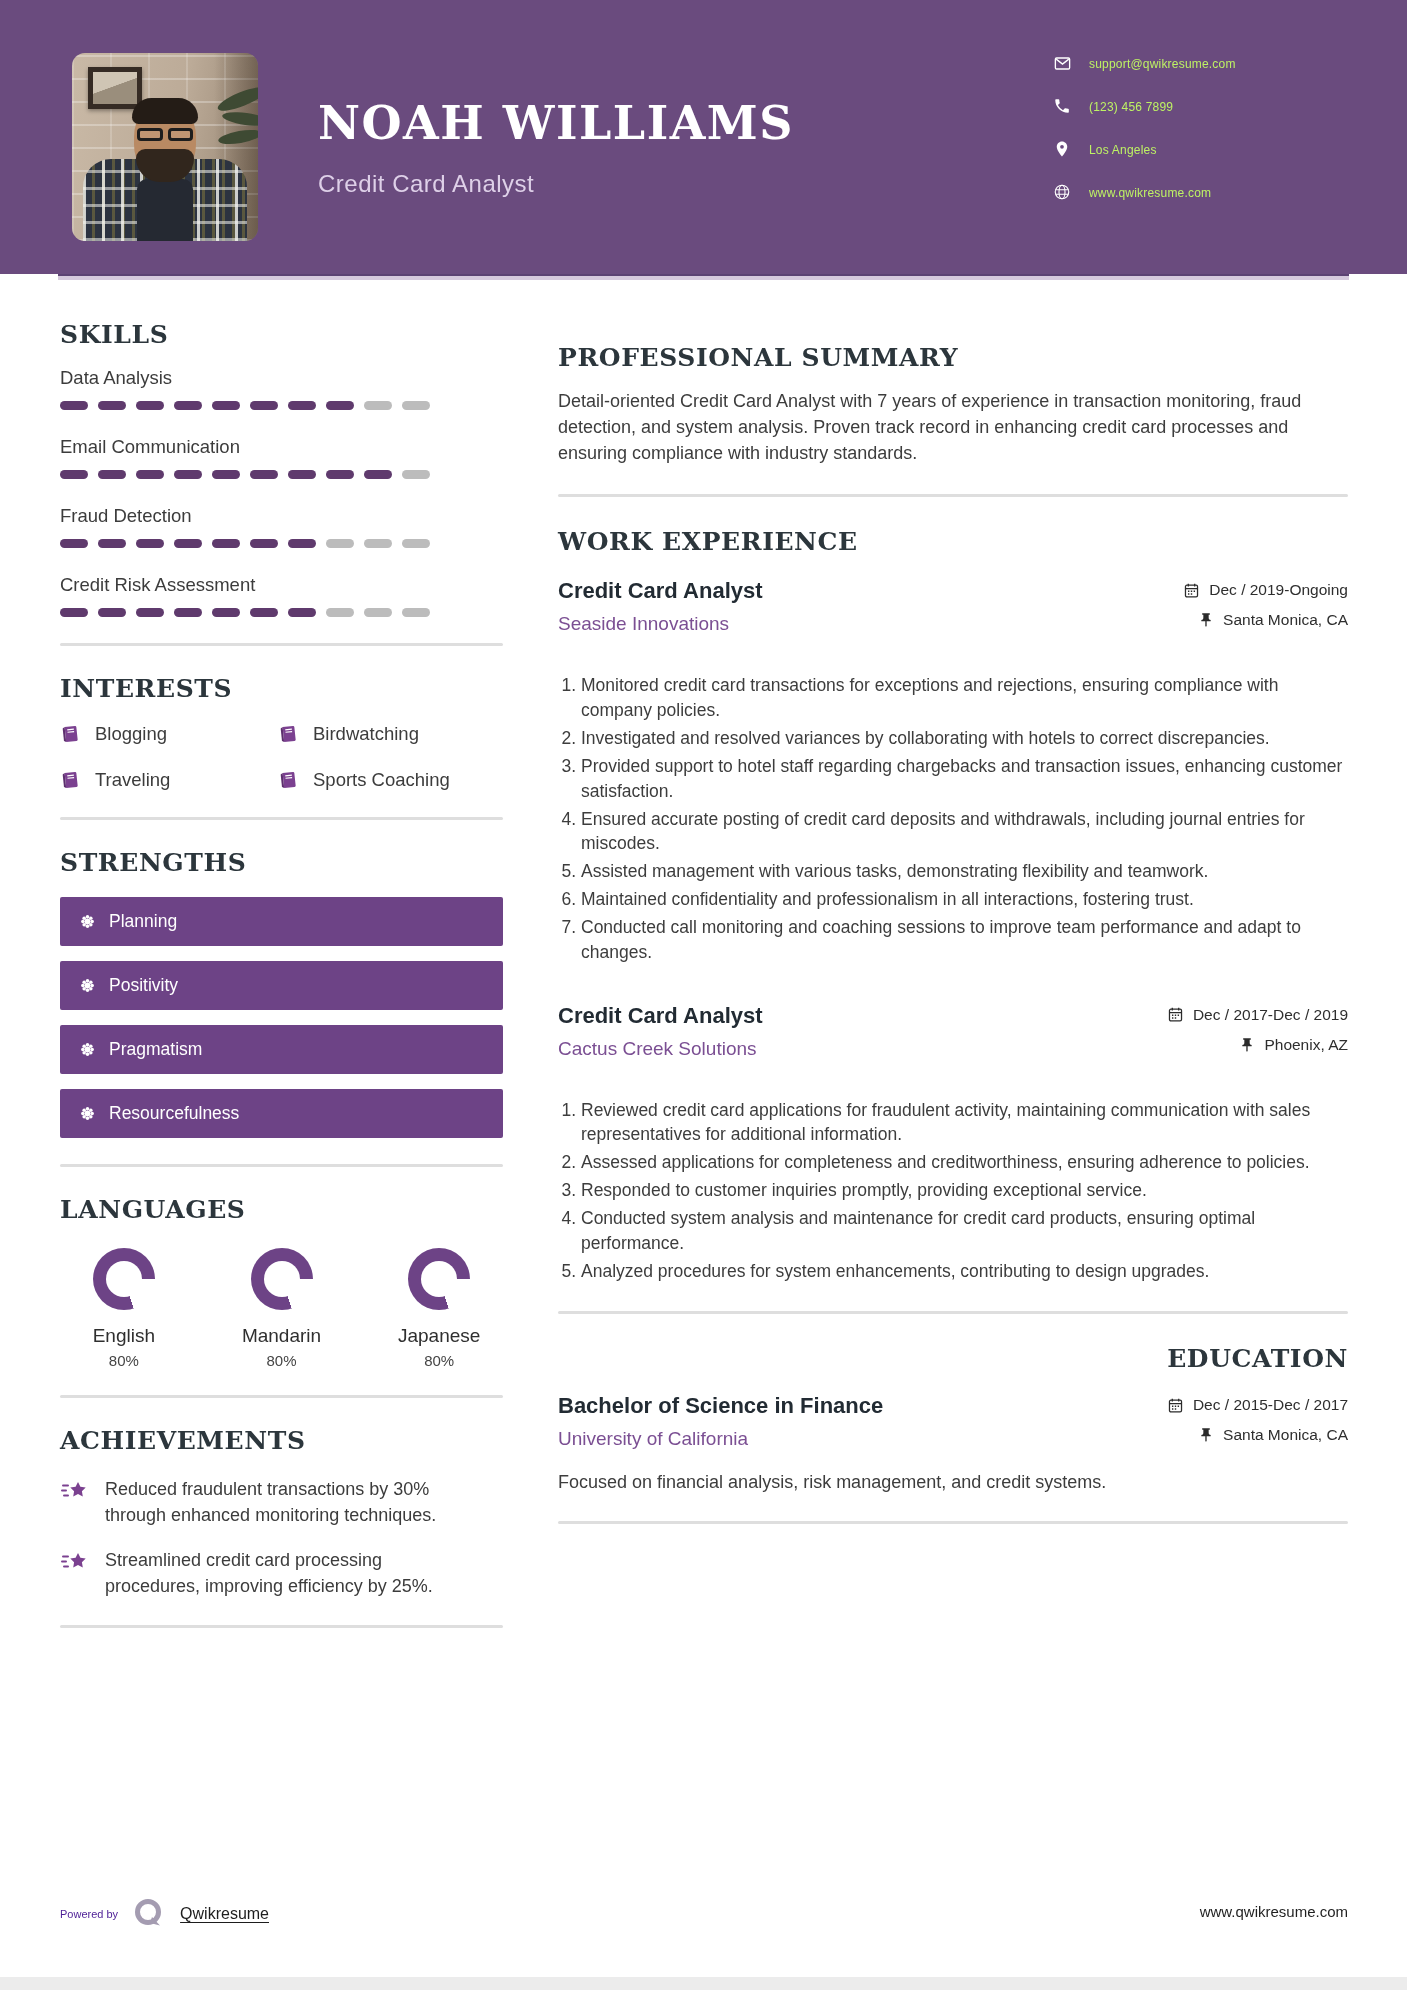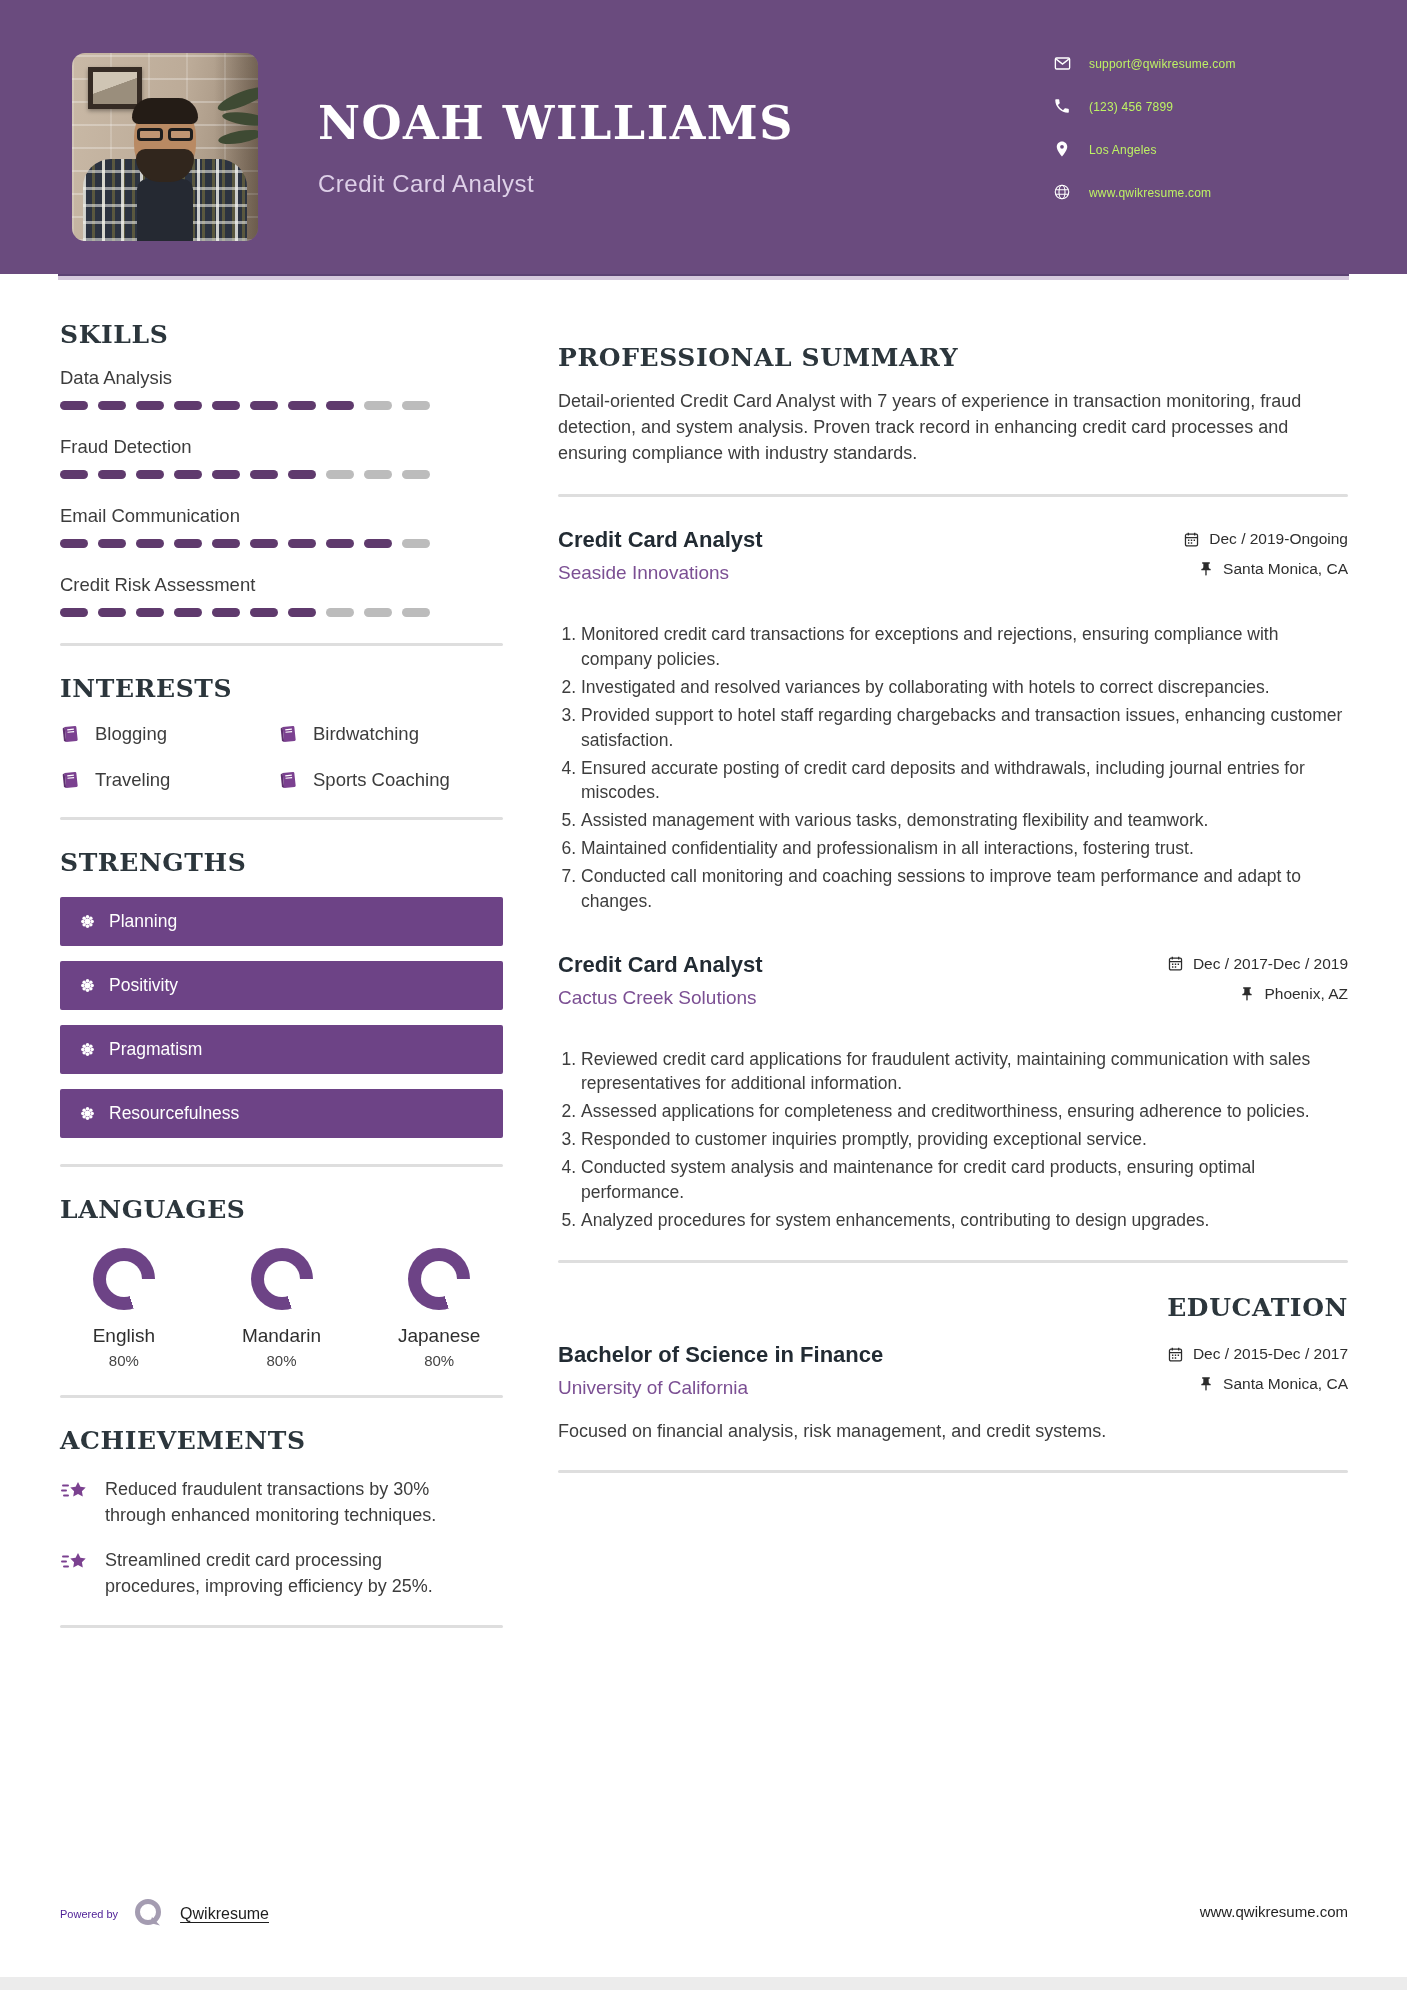--- a/index.html
+++ b/index.html
@@ -214,46 +214,46 @@
             <span class="dash on"></span>
             <span class="dash on"></span>
             <span class="dash on"></span>
             <span class="dash on"></span>
             <span class="dash on"></span>
             <span class="dash"></span>
             <span class="dash"></span>
           </div>
       </div>
       <div class="skill">
+        <div class="skill-label">Email Communication</div>
+        <div class="dashes">
+            <span class="dash on"></span>
+            <span class="dash on"></span>
+            <span class="dash on"></span>
+            <span class="dash on"></span>
+            <span class="dash on"></span>
+            <span class="dash on"></span>
+            <span class="dash on"></span>
+            <span class="dash on"></span>
+            <span class="dash on"></span>
+            <span class="dash"></span>
+          </div>
+      </div>
+      <div class="skill">
         <div class="skill-label">Fraud Detection</div>
         <div class="dashes">
             <span class="dash on"></span>
             <span class="dash on"></span>
             <span class="dash on"></span>
             <span class="dash on"></span>
             <span class="dash on"></span>
             <span class="dash on"></span>
             <span class="dash on"></span>
             <span class="dash"></span>
             <span class="dash"></span>
-            <span class="dash"></span>
-          </div>
-      </div>
-      <div class="skill">
-        <div class="skill-label">Email Communication</div>
-        <div class="dashes">
-            <span class="dash on"></span>
-            <span class="dash on"></span>
-            <span class="dash on"></span>
-            <span class="dash on"></span>
-            <span class="dash on"></span>
-            <span class="dash on"></span>
-            <span class="dash on"></span>
-            <span class="dash on"></span>
-            <span class="dash on"></span>
             <span class="dash"></span>
           </div>
       </div>
       <div class="skill">
         <div class="skill-label">Credit Risk Assessment</div>
         <div class="dashes">
             <span class="dash on"></span>
             <span class="dash on"></span>
             <span class="dash on"></span>
             <span class="dash on"></span>
@@ -428,20 +428,21 @@
   <main class="right-col">
 
     <section class="summary">
       <h2 class="sec">PROFESSIONAL SUMMARY</h2>
       <p class="summary-text">Detail-oriented Credit Card Analyst with 7 years of experience in transaction monitoring, fraud detection, and system analysis. Proven track record in enhancing credit card processes and ensuring compliance with industry standards.</p>
     </section>
 
     <hr class="rule">
 
     <section class="experience">
+      <h2 class="sec">WORK EXPERIENCE</h2>
 
       <article class="job">
         <div class="job-head">
           <div>
             <h3 class="job-title">Credit Card Analyst</h3>
             <div class="company">Seaside Innovations</div>
           </div>
           <div class="job-meta">
             <div class="meta">
               <svg width="17" height="17" viewBox="0 0 24 24" fill="none" stroke="#2b2b2b" stroke-width="1.8">

